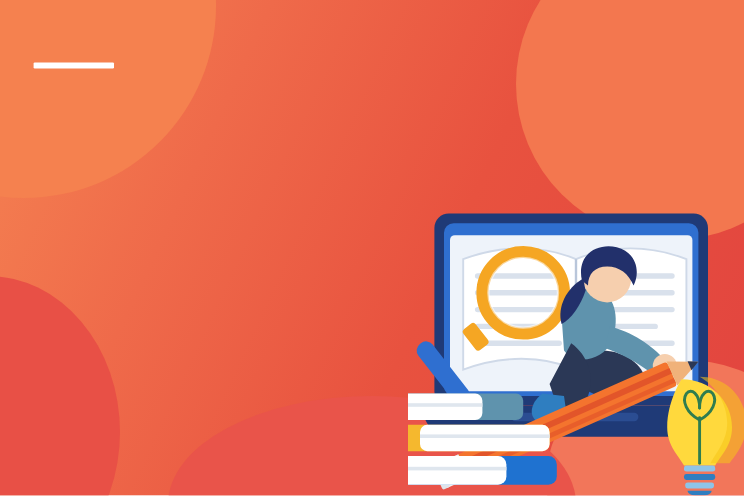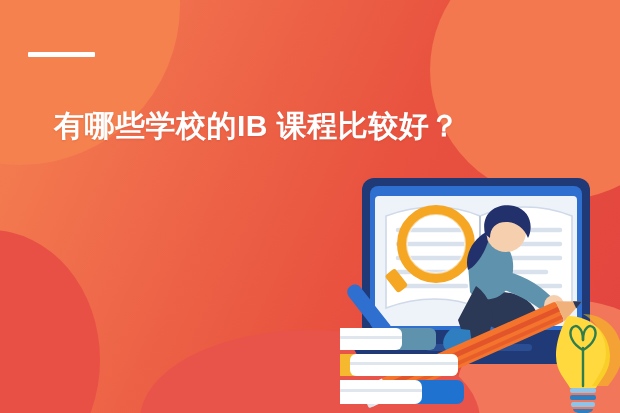--- a/index.html
+++ b/index.html
@@ -101,21 +101,20 @@
 
 <div id="banner">
 
   <div class="blob" id="blob-top-left"></div>
   <div class="blob" id="blob-bottom-left"></div>
   <div class="blob" id="blob-right-top"></div>
   <div class="blob" id="blob-right-bottom"></div>
   <div class="blob" id="blob-center-low"></div>
 
   <div id="rule"></div>
-  <div id="headline">有哪些学校的IB 课程比较好？</div>
 
   <div id="illustration">
     <svg width="280" height="245" viewBox="0 0 280 245" xmlns="http://www.w3.org/2000/svg">
 
       <g>
         <rect x="22" y="10" width="228" height="160" rx="12" fill="#1f3a77"></rect>
         <rect x="30" y="18" width="212" height="144" rx="8" fill="#2f6fd0"></rect>
         <rect x="35" y="28" width="202" height="130" rx="4" fill="#eef3fa"></rect>
 
         <path d="M8 170 H264 L250 196 H22 Z" fill="#1f3a77"></path>

